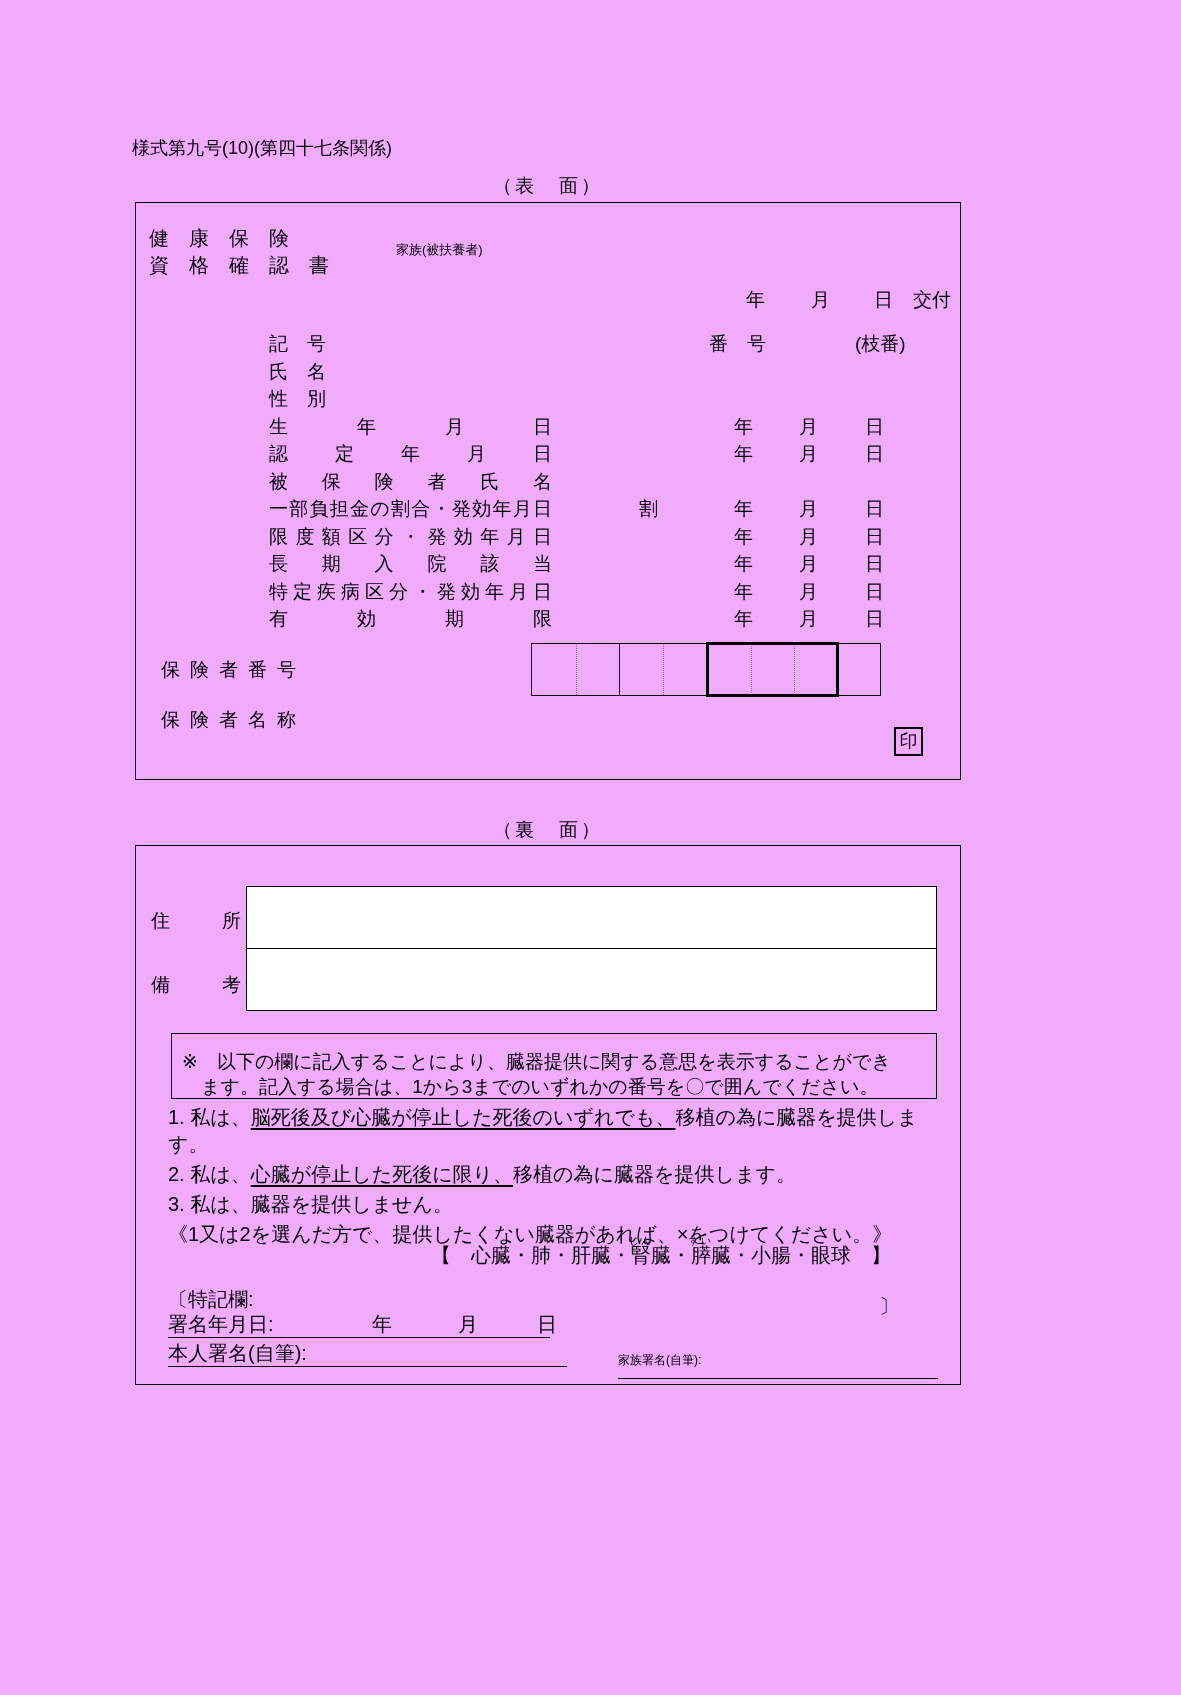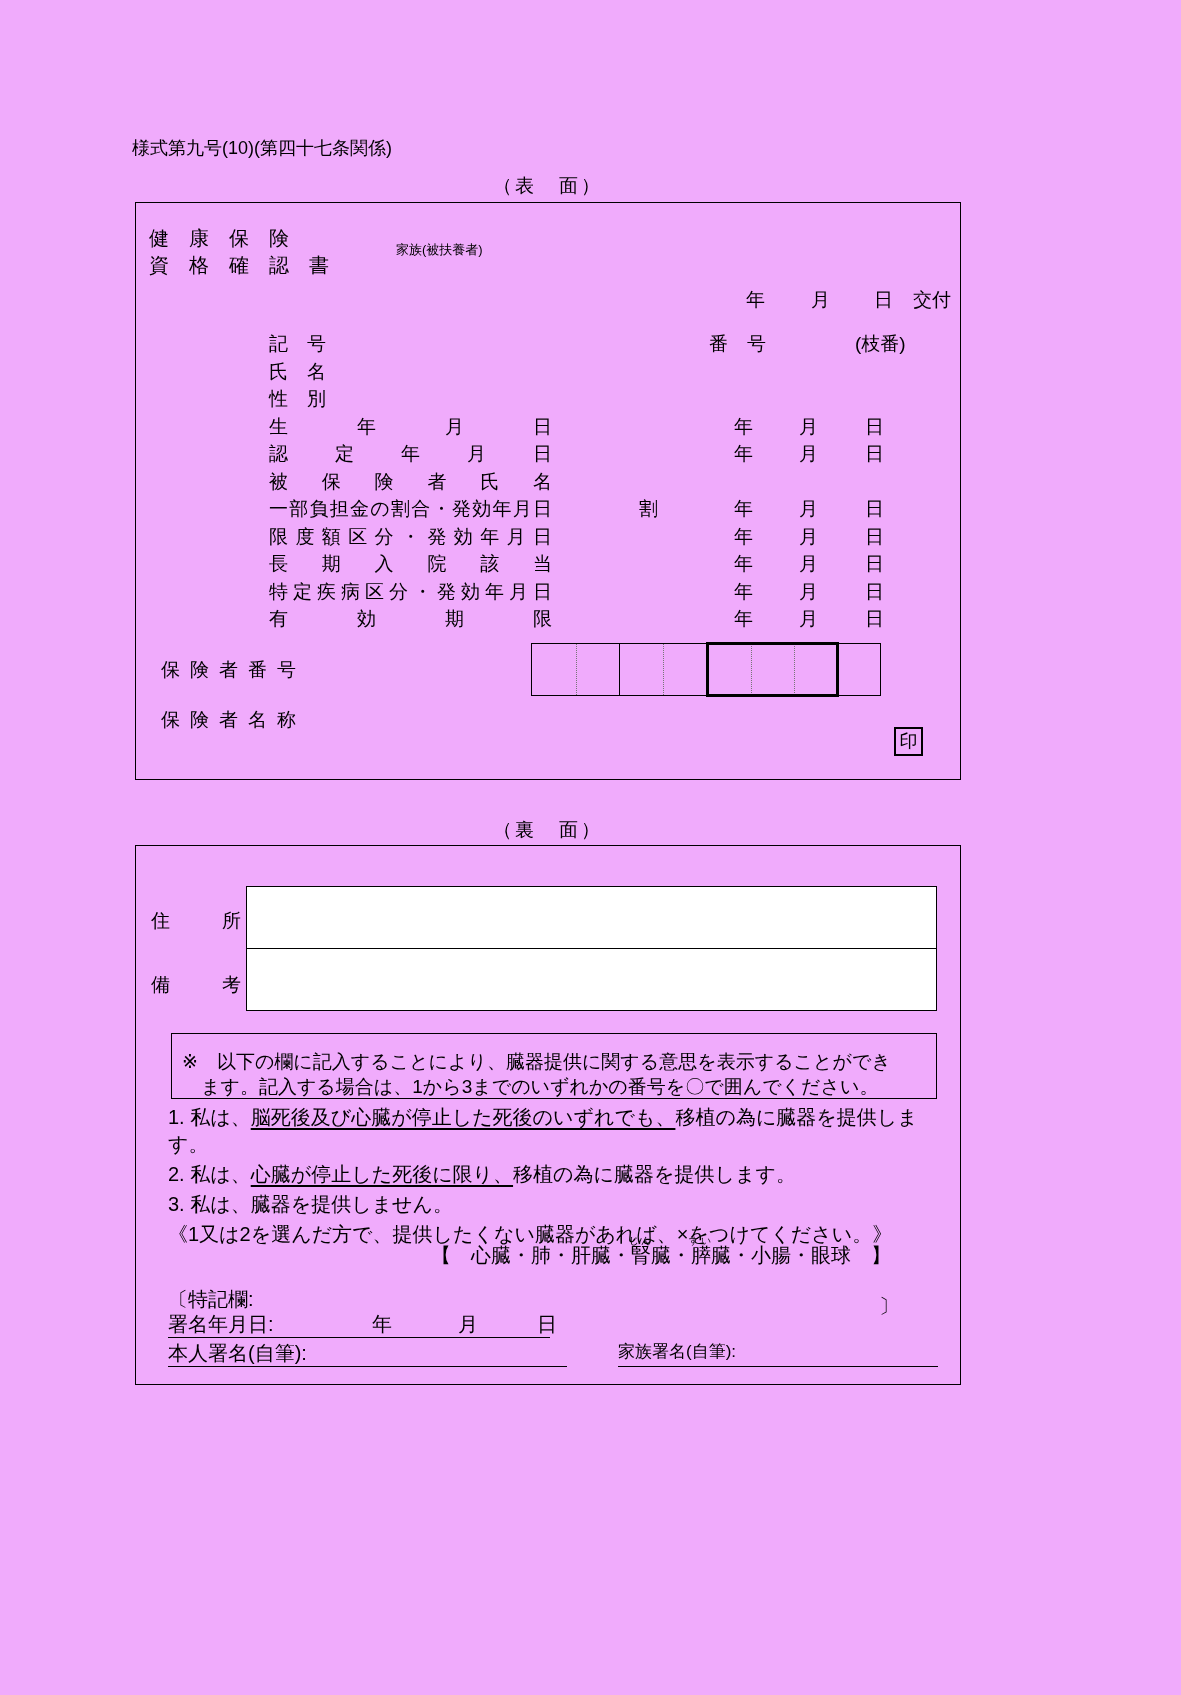--- a/index.html
+++ b/index.html
@@ -69,21 +69,21 @@
   .organs rt { font-size:10px; letter-spacing:2px; }
 
   .tokki { position:absolute; left:32px; top:440px; width:748px; font-size:20px; height:27px; }
   .tokki-close { position:absolute; left:711px; top:7px; }
 
   .sign-date { position:absolute; left:32px; top:465px; width:382px; height:27px;
                border-bottom:1px solid #000; font-size:20px; }
   .sd-y { position:absolute; left:204px; } .sd-m { position:absolute; left:290px; } .sd-d { position:absolute; left:369px; }
 
   .sign-self   { position:absolute; left:32px;  top:494px; width:399px; height:27px; border-bottom:1px solid #000; font-size:20px; }
-  .sign-family { position:absolute; left:482px; top:494px; width:320px; height:27px; border-bottom:1px solid #000; font-size:17px; }
+  .sign-family { position:absolute; left:482px; top:506px; width:320px; height:27px; border-bottom:1px solid #000; font-size:12px; }
 </style>
 </head>
 <body>
 
 <div class="page">
 
   <div class="abs form-code">様式第九号(10)(第四十七条関係)</div>
   <div class="abs side-label front-side">（表　面）</div>
 
   <div class="front-box">

